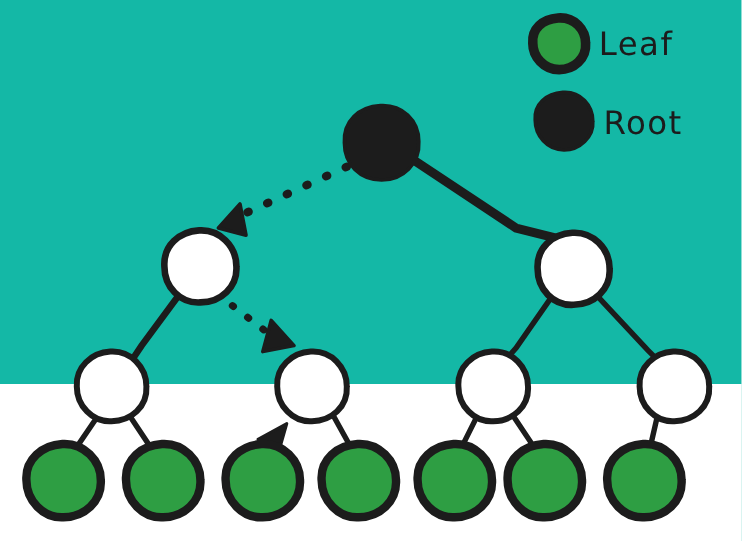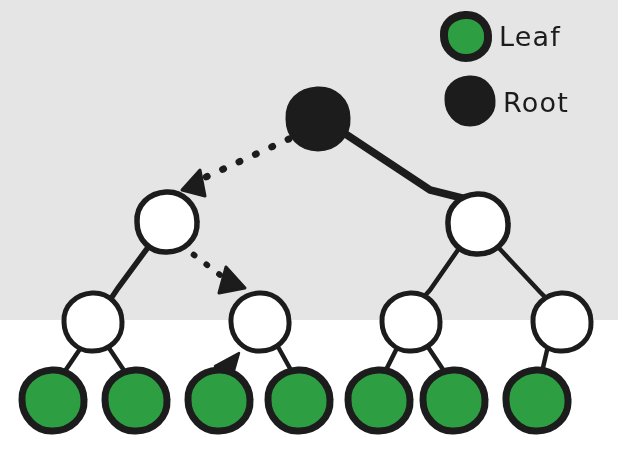--- a/index.html
+++ b/index.html
@@ -10,21 +10,21 @@
   body {
     width: 618px;
     height: 451px;
     font-family: "DejaVu Sans", sans-serif;
     overflow: hidden;
   }
   #canvas {
     position: relative;
     width: 618px;
     height: 320px;
-    background: #e5e5e5;
+    background: #14b8a6;
   }
   svg.diagram {
     position: absolute;
     top: 0;
     left: 0;
     width: 618px;
     height: 451px;
     display: block;
   }
   .legend-label {

